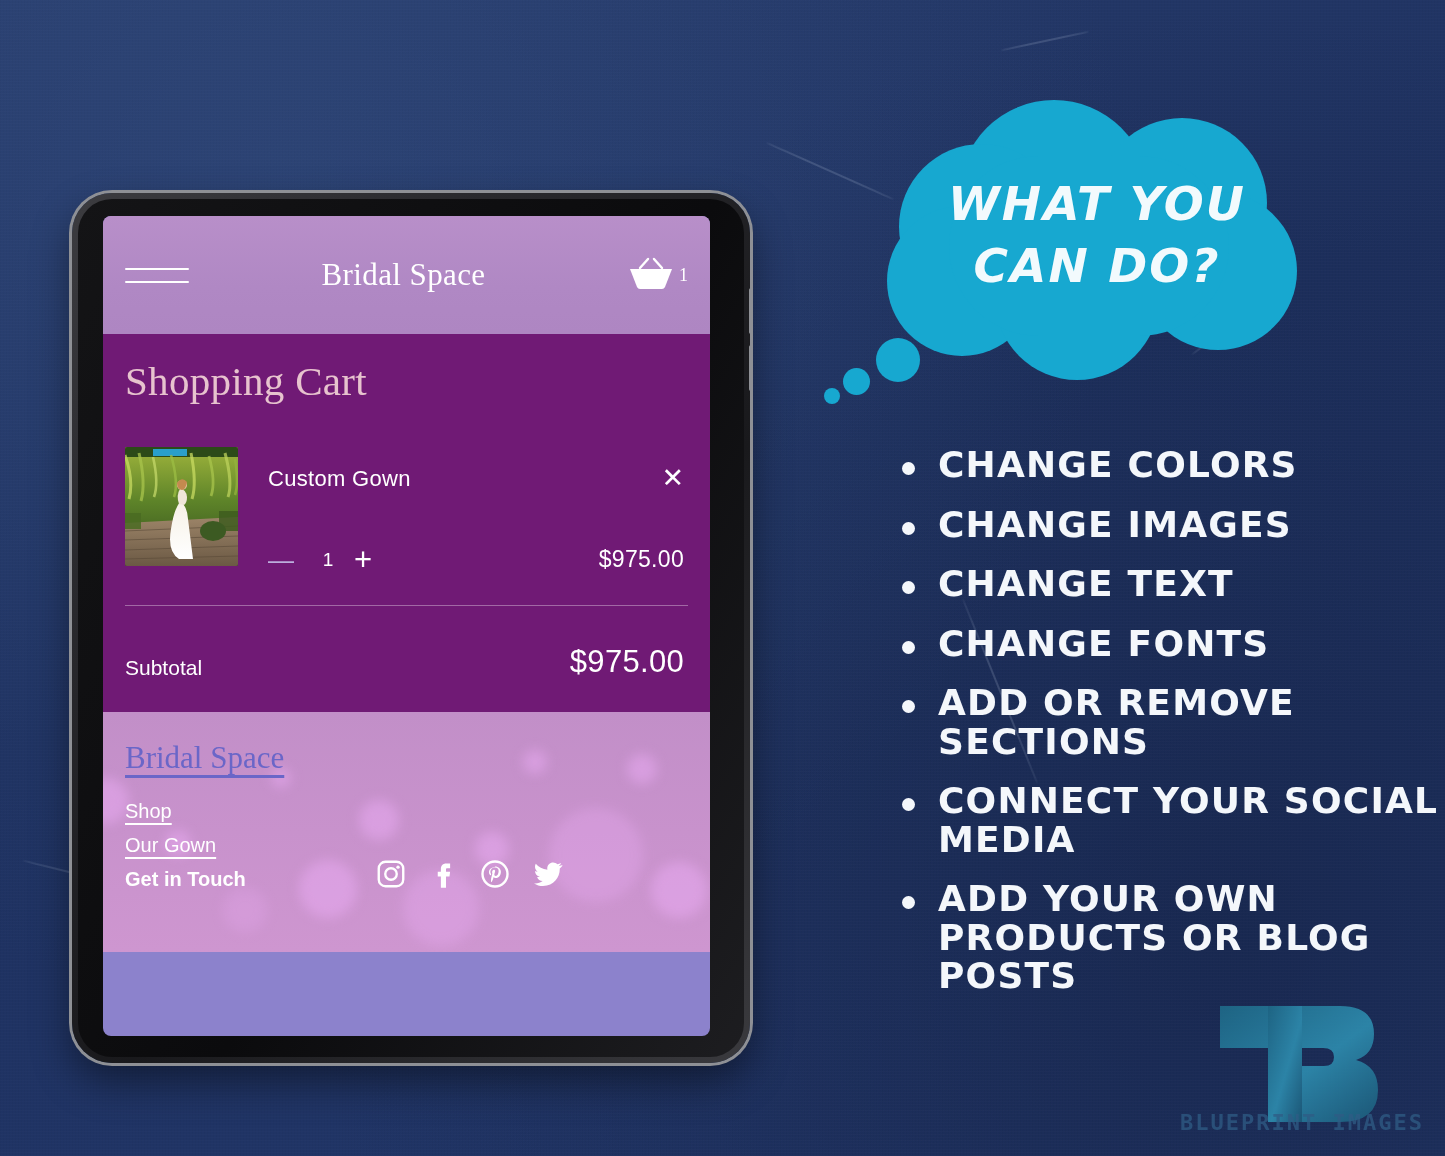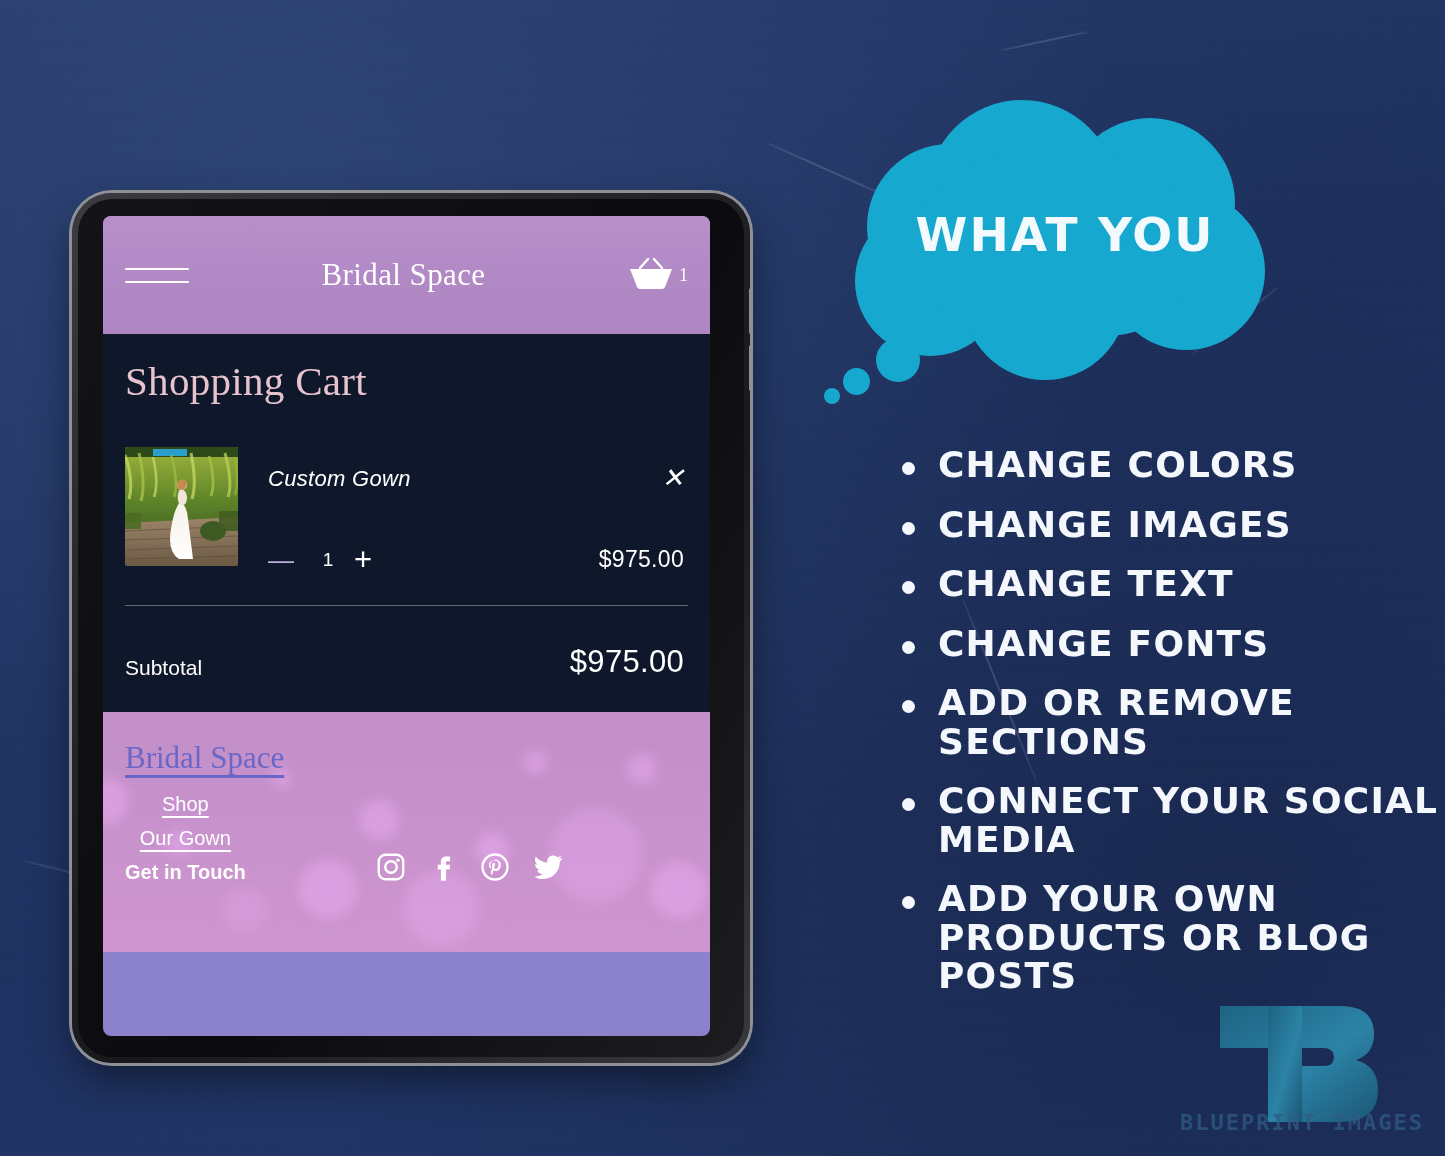--- a/index.html
+++ b/index.html
@@ -53,32 +53,32 @@
   .hamburger{width:64px;display:flex;flex-direction:column;gap:11px;cursor:pointer;}
   .hamburger span{display:block;height:2px;background:#fff;border-radius:1px;}
   .brand{
     flex:1;text-align:center;color:#fff;font-family:"Liberation Serif", serif;
     font-size:31px;letter-spacing:.4px;margin-left:-10px;
   }
   .cart{display:flex;align-items:center;gap:5px;cursor:pointer;}
   .cart-count{color:#fff;font-size:18px;font-family:"Liberation Serif",serif;}
 
   
-  .cart-body{background:#0f172a;padding:0 22px;}
+  .cart-body{background:#701a75;padding:0 22px;}
   .cart-title{
     font-family:"Liberation Serif",serif;color:#E7C3CE;font-size:41px;
     padding-top:26px;line-height:1.05;letter-spacing:.3px;
   }
   .item-row{display:flex;margin-top:44px;}
   .thumb{
     width:113px;height:119px;flex:0 0 113px;border-radius:2px;overflow:hidden;
     position:relative;background:#3a5320;
   }
   .item-main{flex:1;padding-left:30px;display:flex;flex-direction:column;}
-  .item-top{display:flex;align-items:center;justify-content:space-between;padding-top:18px;font-style:italic;}
+  .item-top{display:flex;align-items:center;justify-content:space-between;padding-top:18px;}
   .item-name{color:#fff;font-size:22px;letter-spacing:.3px;}
   .close-x{color:#fff;font-size:27px;line-height:1;cursor:pointer;font-weight:300;padding-right:4px;}
   .qty-row{display:flex;align-items:center;margin-top:52px;}
   .qty-minus{color:#BCAEDD;font-size:26px;line-height:1;width:34px;cursor:pointer;}
   .qty-val{color:#fff;font-size:19px;width:52px;text-align:center;}
   .qty-plus{color:#fff;font-size:31px;line-height:1;width:34px;cursor:pointer;font-weight:300;}
   .item-price{margin-left:auto;color:#fff;font-size:23px;letter-spacing:.3px;padding-right:4px;}
   .divider{height:1px;background:rgba(255,255,255,.35);margin:30px 0 0;}
   .subtotal-row{display:flex;align-items:flex-end;padding:38px 4px 0 0;}
   .subtotal-label{color:#fff;font-size:21px;}
@@ -94,29 +94,29 @@
   
   .site-footer{
     position:relative;background:linear-gradient(180deg,#C28FC8 0%,#C892CC 50%,#CE96D0 100%);
     padding:28px 22px 0;height:212px;overflow:hidden;
   }
   .bokeh{position:absolute;border-radius:50%;background:rgba(232,170,240,.55);filter:blur(6px);}
   .footer-logo{
     position:relative;font-family:"Liberation Serif",serif;color:#6A66C8;font-size:31px;
     text-decoration:underline;text-underline-offset:7px;display:inline-block;cursor:pointer;
   }
-  .footer-cols{position:relative;display:flex;align-items:flex-end;margin-top:17px;text-align:center;}
+  .footer-cols{position:relative;display:flex;align-items:flex-end;margin-top:24px;}
   .footer-links{display:flex;flex-direction:column;gap:11px;}
   .footer-links a{color:#fff;font-size:20px;text-decoration:underline;text-underline-offset:5px;cursor:pointer;}
   .footer-links a.no-ul{text-decoration:none;font-weight:bold;}
   .socials{display:flex;gap:22px;margin-left:130px;margin-bottom:2px;}
   .socials .si{cursor:pointer;display:block;}
 
   
-  #bubble{position:absolute;left:855px;top:100px;width:420px;height:270px;}
+  #bubble{position:absolute;left:887px;top:100px;width:420px;height:270px;font-style:italic;}
   #bubble .lobe{position:absolute;background:#17A8D0;border-radius:50%;}
   .bubble-text{
     position:absolute;inset:0;display:flex;flex-direction:column;justify-content:center;
     align-items:center;color:#F2FAFD;text-align:center;z-index:5;
     font-family:"DejaVu Sans",sans-serif;font-weight:bold;font-size:47px;
     letter-spacing:2px;line-height:1.32;
     text-shadow:0 0 1px rgba(23,168,208,.35);
   }
   .tail{position:absolute;background:#17A8D0;border-radius:50%;}
 
@@ -302,20 +302,21 @@
   <div class="lobe" style="left:72px;top:0px;width:190px;height:190px;"></div>
   <div class="lobe" style="left:210px;top:18px;width:170px;height:170px;"></div>
   <div class="lobe" style="left:12px;top:44px;width:165px;height:165px;"></div>
   <div class="lobe" style="left:252px;top:92px;width:158px;height:158px;"></div>
   <div class="lobe" style="left:0px;top:106px;width:150px;height:150px;"></div>
   <div class="lobe" style="left:108px;top:116px;width:164px;height:164px;"></div>
   <div class="lobe" style="left:62px;top:56px;width:280px;height:180px;border-radius:90px;"></div>
 
   <div class="bubble-text">
     <span>WHAT YOU</span>
+    <span>CAN DO?</span>
   </div>
 </div>
 <div class="tail" style="left:876px;top:338px;width:44px;height:44px;"></div>
 <div class="tail" style="left:843px;top:368px;width:27px;height:27px;"></div>
 <div class="tail" style="left:824px;top:388px;width:16px;height:16px;"></div>
 
 <ul id="bullets">
   <li>CHANGE COLORS</li>
   <li>CHANGE IMAGES</li>
   <li>CHANGE TEXT</li>

